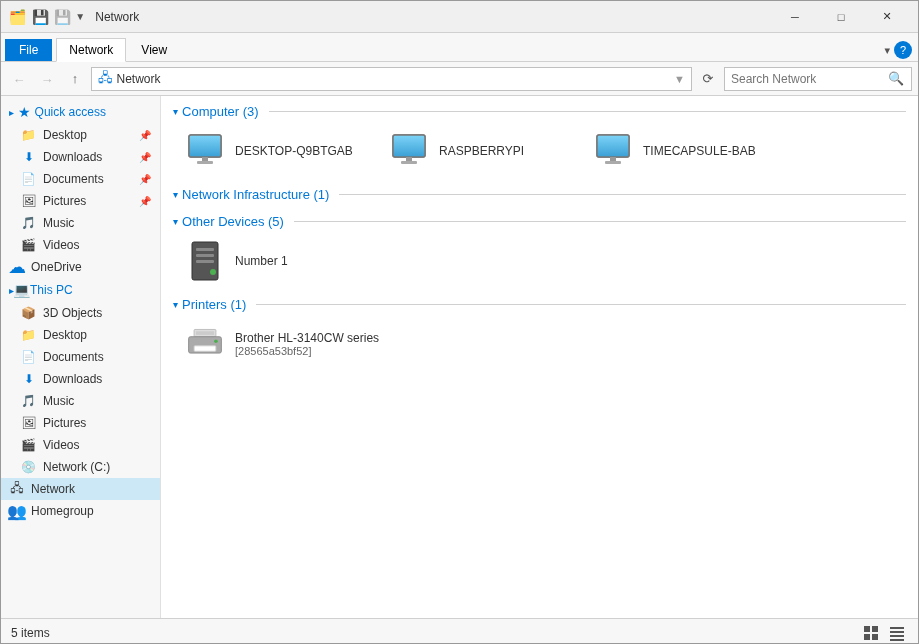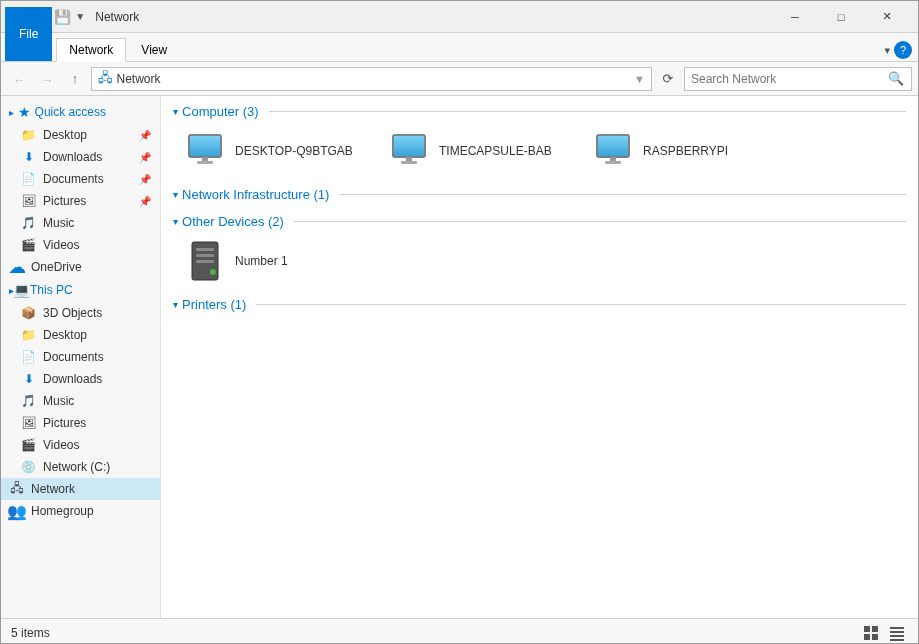--- a/index.html
+++ b/index.html
@@ -46,21 +46,21 @@
     .ribbon-tab.active {
       background: #fff;
       border-color: #d0d0d0;
       border-bottom: 1px solid #fff;
       margin-bottom: -1px;
       z-index: 1;
     }
     .ribbon-tab-file {
       background: #0078d7;
       color: #fff;
-      padding: 20px 14px;
+      padding: 4px 14px;
       font-size: 12px;
       cursor: pointer;
       margin-right: 4px;
     }
 
     
     .addressbar {
       display: flex;
       align-items: center;
       height: 34px;
@@ -83,21 +83,21 @@
       background: #fff;
       display: flex;
       align-items: center;
       padding: 0 6px;
       font-size: 12px;
       color: #333;
     }
     .address-box .address-icon { color: #0078d7; margin-right: 4px; font-size: 13px; }
     .address-refresh { width: 24px; height: 24px; display: flex; align-items: center; justify-content: center; cursor: pointer; color: #555; font-size: 13px; }
     .search-box {
-      width: 228px; height: 24px;
+      width: 188px; height: 24px;
       border: 1px solid #c0c0c0;
       background: #fff;
       display: flex;
       align-items: center;
       padding: 0 6px;
       font-size: 12px;
       color: #999;
     }
     .search-box input {
       border: none; outline: none; font-size: 12px; color: #333; flex: 1; background: transparent;
@@ -366,70 +366,70 @@
           </div>
           <div class="file-item-info">
             <span class="file-item-name">DESKTOP-Q9BTGAB</span>
           </div>
         </div>
 
         <div class="file-item">
           <div class="file-item-icon">
             <svg width="40" height="36" viewBox="0 0 40 36">
               <rect x="4" y="2" width="32" height="22" rx="2" fill="#5bb8f0" stroke="#777" stroke-width="1.5"></rect>
+              <rect x="4" y="2" width="32" height="22" rx="2" fill="url(#monGrad2)" stroke="#777" stroke-width="1.5"></rect>
+              <defs>
+                  <linearGradient id="monGrad2" x1="0" y1="0" x2="0" y2="1">
+                    <stop offset="0" stop-color="#7dd4f8"></stop>
+                    <stop offset="1" stop-color="#3a9fd5"></stop>
+                  </linearGradient>
+                </defs>
+              <rect x="17" y="24" width="6" height="4" fill="#999"></rect>
+              <rect x="12" y="28" width="16" height="3" rx="1" fill="#aaa"></rect>
+            </svg>
+          </div>
+          <div class="file-item-info">
+            <span class="file-item-name">RASPBERRYPI</span>
+          </div>
+        </div>
+
+        <div class="file-item">
+          <div class="file-item-icon">
+            <svg width="40" height="36" viewBox="0 0 40 36">
+              <rect x="4" y="2" width="32" height="22" rx="2" fill="#5bb8f0" stroke="#777" stroke-width="1.5"></rect>
               <rect x="4" y="2" width="32" height="22" rx="2" fill="url(#monGrad3)" stroke="#777" stroke-width="1.5"></rect>
               <defs>
                   <linearGradient id="monGrad3" x1="0" y1="0" x2="0" y2="1">
                     <stop offset="0" stop-color="#7dd4f8"></stop>
                     <stop offset="1" stop-color="#3a9fd5"></stop>
                   </linearGradient>
                 </defs>
               <rect x="17" y="24" width="6" height="4" fill="#999"></rect>
               <rect x="12" y="28" width="16" height="3" rx="1" fill="#aaa"></rect>
             </svg>
           </div>
           <div class="file-item-info">
             <span class="file-item-name">TIMECAPSULE-BAB</span>
           </div>
         </div>
 
-        <div class="file-item">
-          <div class="file-item-icon">
-            <svg width="40" height="36" viewBox="0 0 40 36">
-              <rect x="4" y="2" width="32" height="22" rx="2" fill="#5bb8f0" stroke="#777" stroke-width="1.5"></rect>
-              <rect x="4" y="2" width="32" height="22" rx="2" fill="url(#monGrad2)" stroke="#777" stroke-width="1.5"></rect>
-              <defs>
-                  <linearGradient id="monGrad2" x1="0" y1="0" x2="0" y2="1">
-                    <stop offset="0" stop-color="#7dd4f8"></stop>
-                    <stop offset="1" stop-color="#3a9fd5"></stop>
-                  </linearGradient>
-                </defs>
-              <rect x="17" y="24" width="6" height="4" fill="#999"></rect>
-              <rect x="12" y="28" width="16" height="3" rx="1" fill="#aaa"></rect>
-            </svg>
-          </div>
-          <div class="file-item-info">
-            <span class="file-item-name">RASPBERRYPI</span>
-          </div>
-        </div>
-
       </div>
     </div>
 
     <div class="section">
       <div class="section-header">
         <span style="font-size:10px; color:#0078d7;">▾</span>
         <span>Network Infrastructure (1)</span>
       </div>
     </div>
 
     <div class="section">
       <div class="section-header">
         <span style="font-size:10px; color:#0078d7;">▾</span>
-        <span>Other Devices (2)</span>
+        <span>Other Devices (5)</span>
       </div>
       <div class="section-items">
 
         <div class="file-item">
           <div class="file-item-icon">
             <svg width="34" height="42" viewBox="0 0 34 42">
               <rect x="4" y="2" width="26" height="38" rx="2" fill="#555" stroke="#333" stroke-width="1"></rect>
               <rect x="8" y="8" width="18" height="3" rx="1" fill="#888"></rect>
               <rect x="8" y="14" width="18" height="3" rx="1" fill="#888"></rect>
               <rect x="8" y="20" width="18" height="3" rx="1" fill="#888"></rect>
@@ -442,20 +442,39 @@
         </div>
 
 
       </div>
     </div>
 
     <div class="section">
       <div class="section-header">
         <span style="font-size:10px; color:#0078d7;">▾</span>
         <span>Printers (1)</span>
+      </div>
+      <div class="section-items">
+
+        <div class="file-item">
+          <div class="file-item-icon">
+            <svg width="44" height="36" viewBox="0 0 44 36">
+              <rect x="10" y="2" width="24" height="8" rx="1" fill="#ddd" stroke="#bbb" stroke-width="1"></rect>
+              <rect x="4" y="10" width="36" height="18" rx="2" fill="#aaa" stroke="#888" stroke-width="1"></rect>
+              <rect x="12" y="4" width="20" height="4" fill="#ccc"></rect>
+              <rect x="10" y="20" width="24" height="6" rx="1" fill="#fff" stroke="#ccc" stroke-width="1"></rect>
+              <circle cx="34" cy="15" r="2" fill="#4caf50"></circle>
+            </svg>
+          </div>
+          <div class="file-item-info">
+            <span class="file-item-name">Brother HL-3140CW series</span>
+            <span class="file-item-sub">[28565a53bf52]</span>
+          </div>
+        </div>
+
       </div>
     </div>
 
   </div>
 </div>
 
 <div class="statusbar">
   <span>5 items</span>
   <div class="statusbar-right">
     <div class="status-view-btn">

